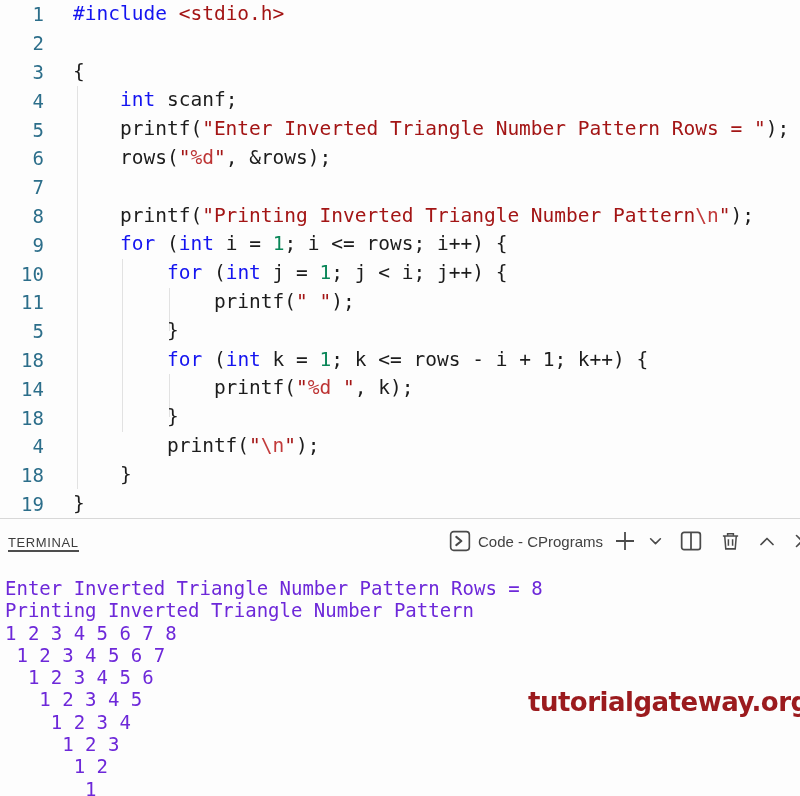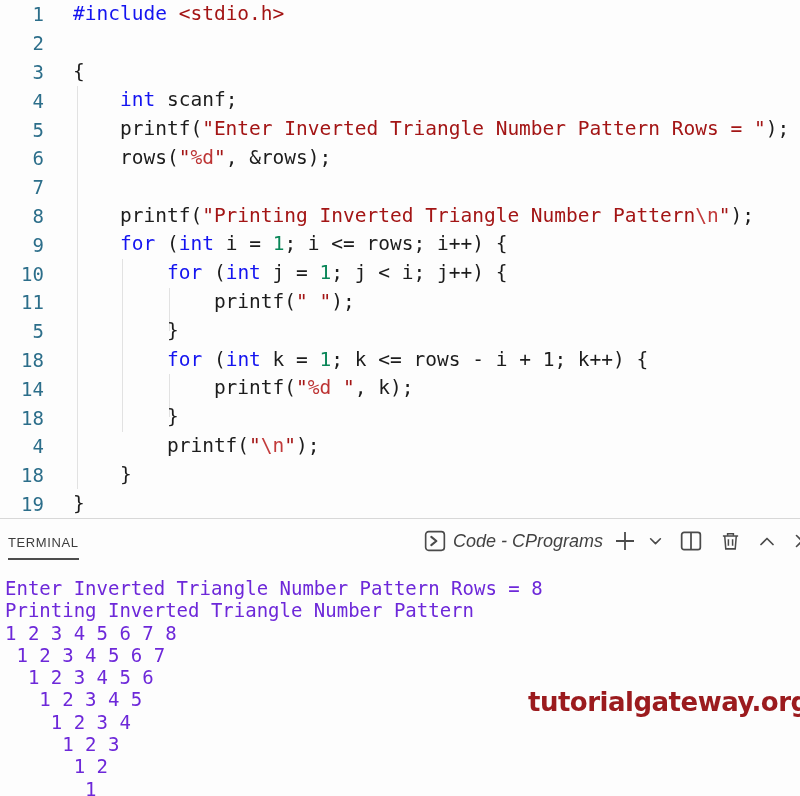--- a/index.html
+++ b/index.html
@@ -18,26 +18,26 @@
   .tok-k { color:var(--keyword); }
   .tok-s { color:var(--string); }
   .tok-n { color:var(--number); }
   .tok-e { color:var(--escape); }
   .tok-f { color:var(--format); }
   .tok-p { color:var(--plain); }
 
   
   .panel-sep { position:absolute; top:518px; left:0; width:800px; height:1px; background:#d8d8d8; }
   .panel { position:absolute; top:519px; left:0; width:800px; height:277px; }
-  .terminal-tab { display:inline-block; margin:16px 0 0 8px; padding-bottom:8px;
+  .terminal-tab { display:inline-block; margin:16px 0 0 8px; 
                   border-bottom:2px solid #4d4d4d; font-size:13px; letter-spacing:0.6px;
                   color:#3d3d3d; }
   .panel-toolbar { position:absolute; top:10px; right:0; display:flex; align-items:center; }
   .tb-icon { display:flex; align-items:center; justify-content:center; color:#4a4a4a; }
-  .shell-label { font-size:18px; color:#424242; margin:0 10px 0 7px; white-space:nowrap;font-style:italic; }
+  .shell-label { font-size:15px; color:#424242; margin:0 10px 0 7px; white-space:nowrap; }
   .gap-s { margin-left:12px; } .gap-m { margin-left:17px; }
   .close-clip { margin-right:-11px; }
 
   .terminal-output { position:absolute; top:52px; left:5px; white-space:pre;
           font:19px/22.3px "DejaVu Sans Mono","Liberation Mono",monospace; color:#6d28d9;margin-top:6px; }
 
   
   .watermark { position:absolute; top:687px; left:528px; font-family:"DejaVu Sans",sans-serif;
                font-size:26px; font-weight:800; letter-spacing:-0.5px; color:var(--brand); }
 

